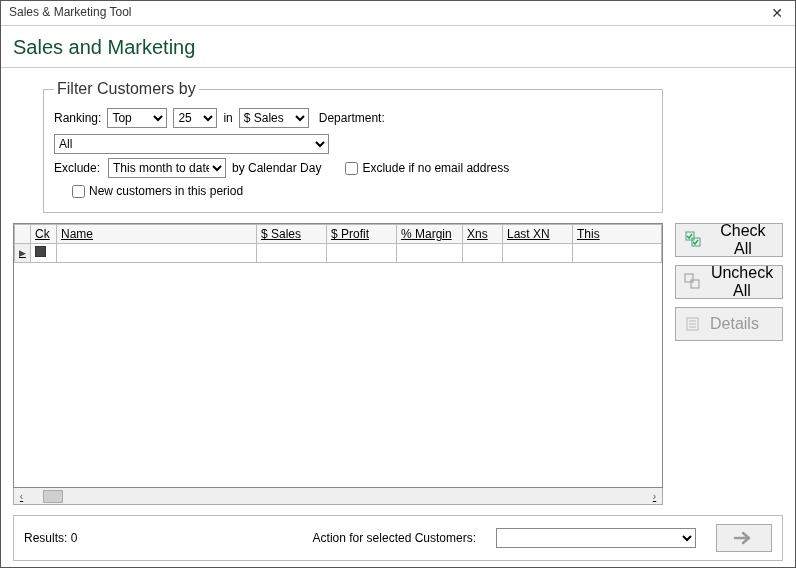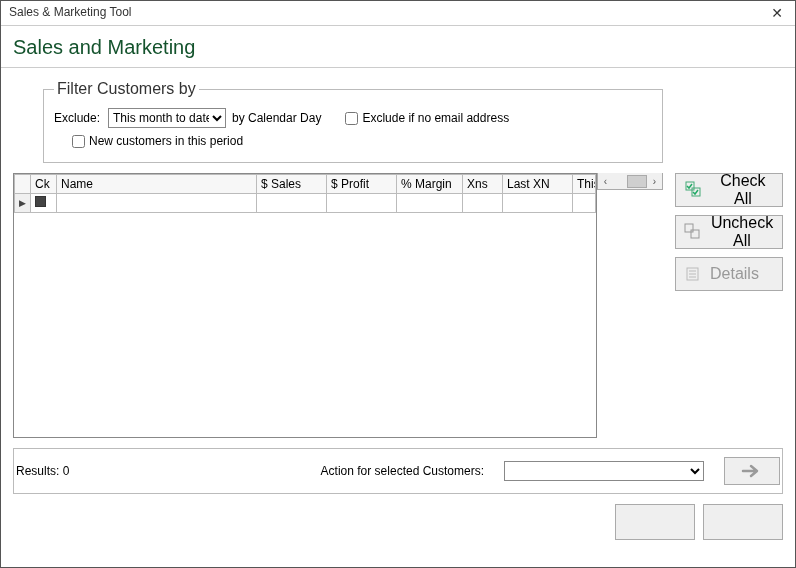--- a/index.html
+++ b/index.html
@@ -74,21 +74,21 @@
   }
   .sel-ranking { width: 60px; }
   .sel-count { width: 44px; }
   .sel-sales { width: 70px; }
   .sel-dept { width: 275px; }
   .sel-period { width: 118px; }
   .chk { display: inline-flex; align-items: center; gap: 4px; }
   .chk input { width: 13px; height: 13px; margin:0; border:1px solid #333; }
 
   .body-row { display: flex; gap: 12px; margin-top: 4px; }
-  .grid-wrap { flex: 1; display: flex; flex-direction: row; }
+  .grid-wrap { flex: 1; display: flex; flex-direction: column; text-decoration: underline; }
   .grid {
     border: 1px solid #888;
     background: #fff;
     height: 265px;
     overflow: hidden;
   }
   table.grid-table {
     border-collapse: collapse;
     width: 100%;
     table-layout: fixed;
@@ -130,21 +130,21 @@
     cursor:pointer;
     padding:0 6px;
   }
   .side-buttons button { justify-content:flex-start; padding-left:8px;}
   .side-buttons button[disabled] { color:#999; cursor:default;}
   .icon-slot { width:20px; height:20px; display:flex; align-items:center; justify-content:center; }
 
   .results-bar {
     margin-top: 10px;
     border:1px solid #bbb;
-    padding:8px 2px;
+    padding:8px 10px;
     display:flex;
     align-items:center;
     gap:20px;
   }
   .results-bar .spacer2 { flex:1; }
   .sel-action { width:200px; }
   .action-go { width:56px; height:28px; }
 
   .bottom-buttons {
     display:flex; justify-content:flex-end; gap:8px;
@@ -164,20 +164,37 @@
   <span class="close">✕</span>
 </div>
 
 <div class="header">Sales and Marketing</div>
 
 <div class="main">
 
   <fieldset class="filter">
     <legend>Filter Customers by</legend>
 
+    <div class="row">
+      <span class="lbl">Ranking:</span>
+      <select class="sel-ranking">
+        <option>Top</option>
+      </select>
+      <select class="sel-count">
+        <option>25</option>
+      </select>
+      <span class="lbl">in</span>
+      <select class="sel-sales">
+        <option>$ Sales</option>
+      </select>
+      <span class="lbl" style="margin-left:4px">Department:</span>
+      <select class="sel-dept">
+        <option>All</option>
+      </select>
+    </div>
 
     <div class="row">
       <span class="lbl" style="width:48px">Exclude:</span>
       <select class="sel-period">
         <option>This month to date</option>
       </select>
       <span class="lbl">by Calendar Day</span>
       <label class="chk" style="margin-left:18px">
         <input type="checkbox" style="">
         <span>Exclude if no email address</span>

